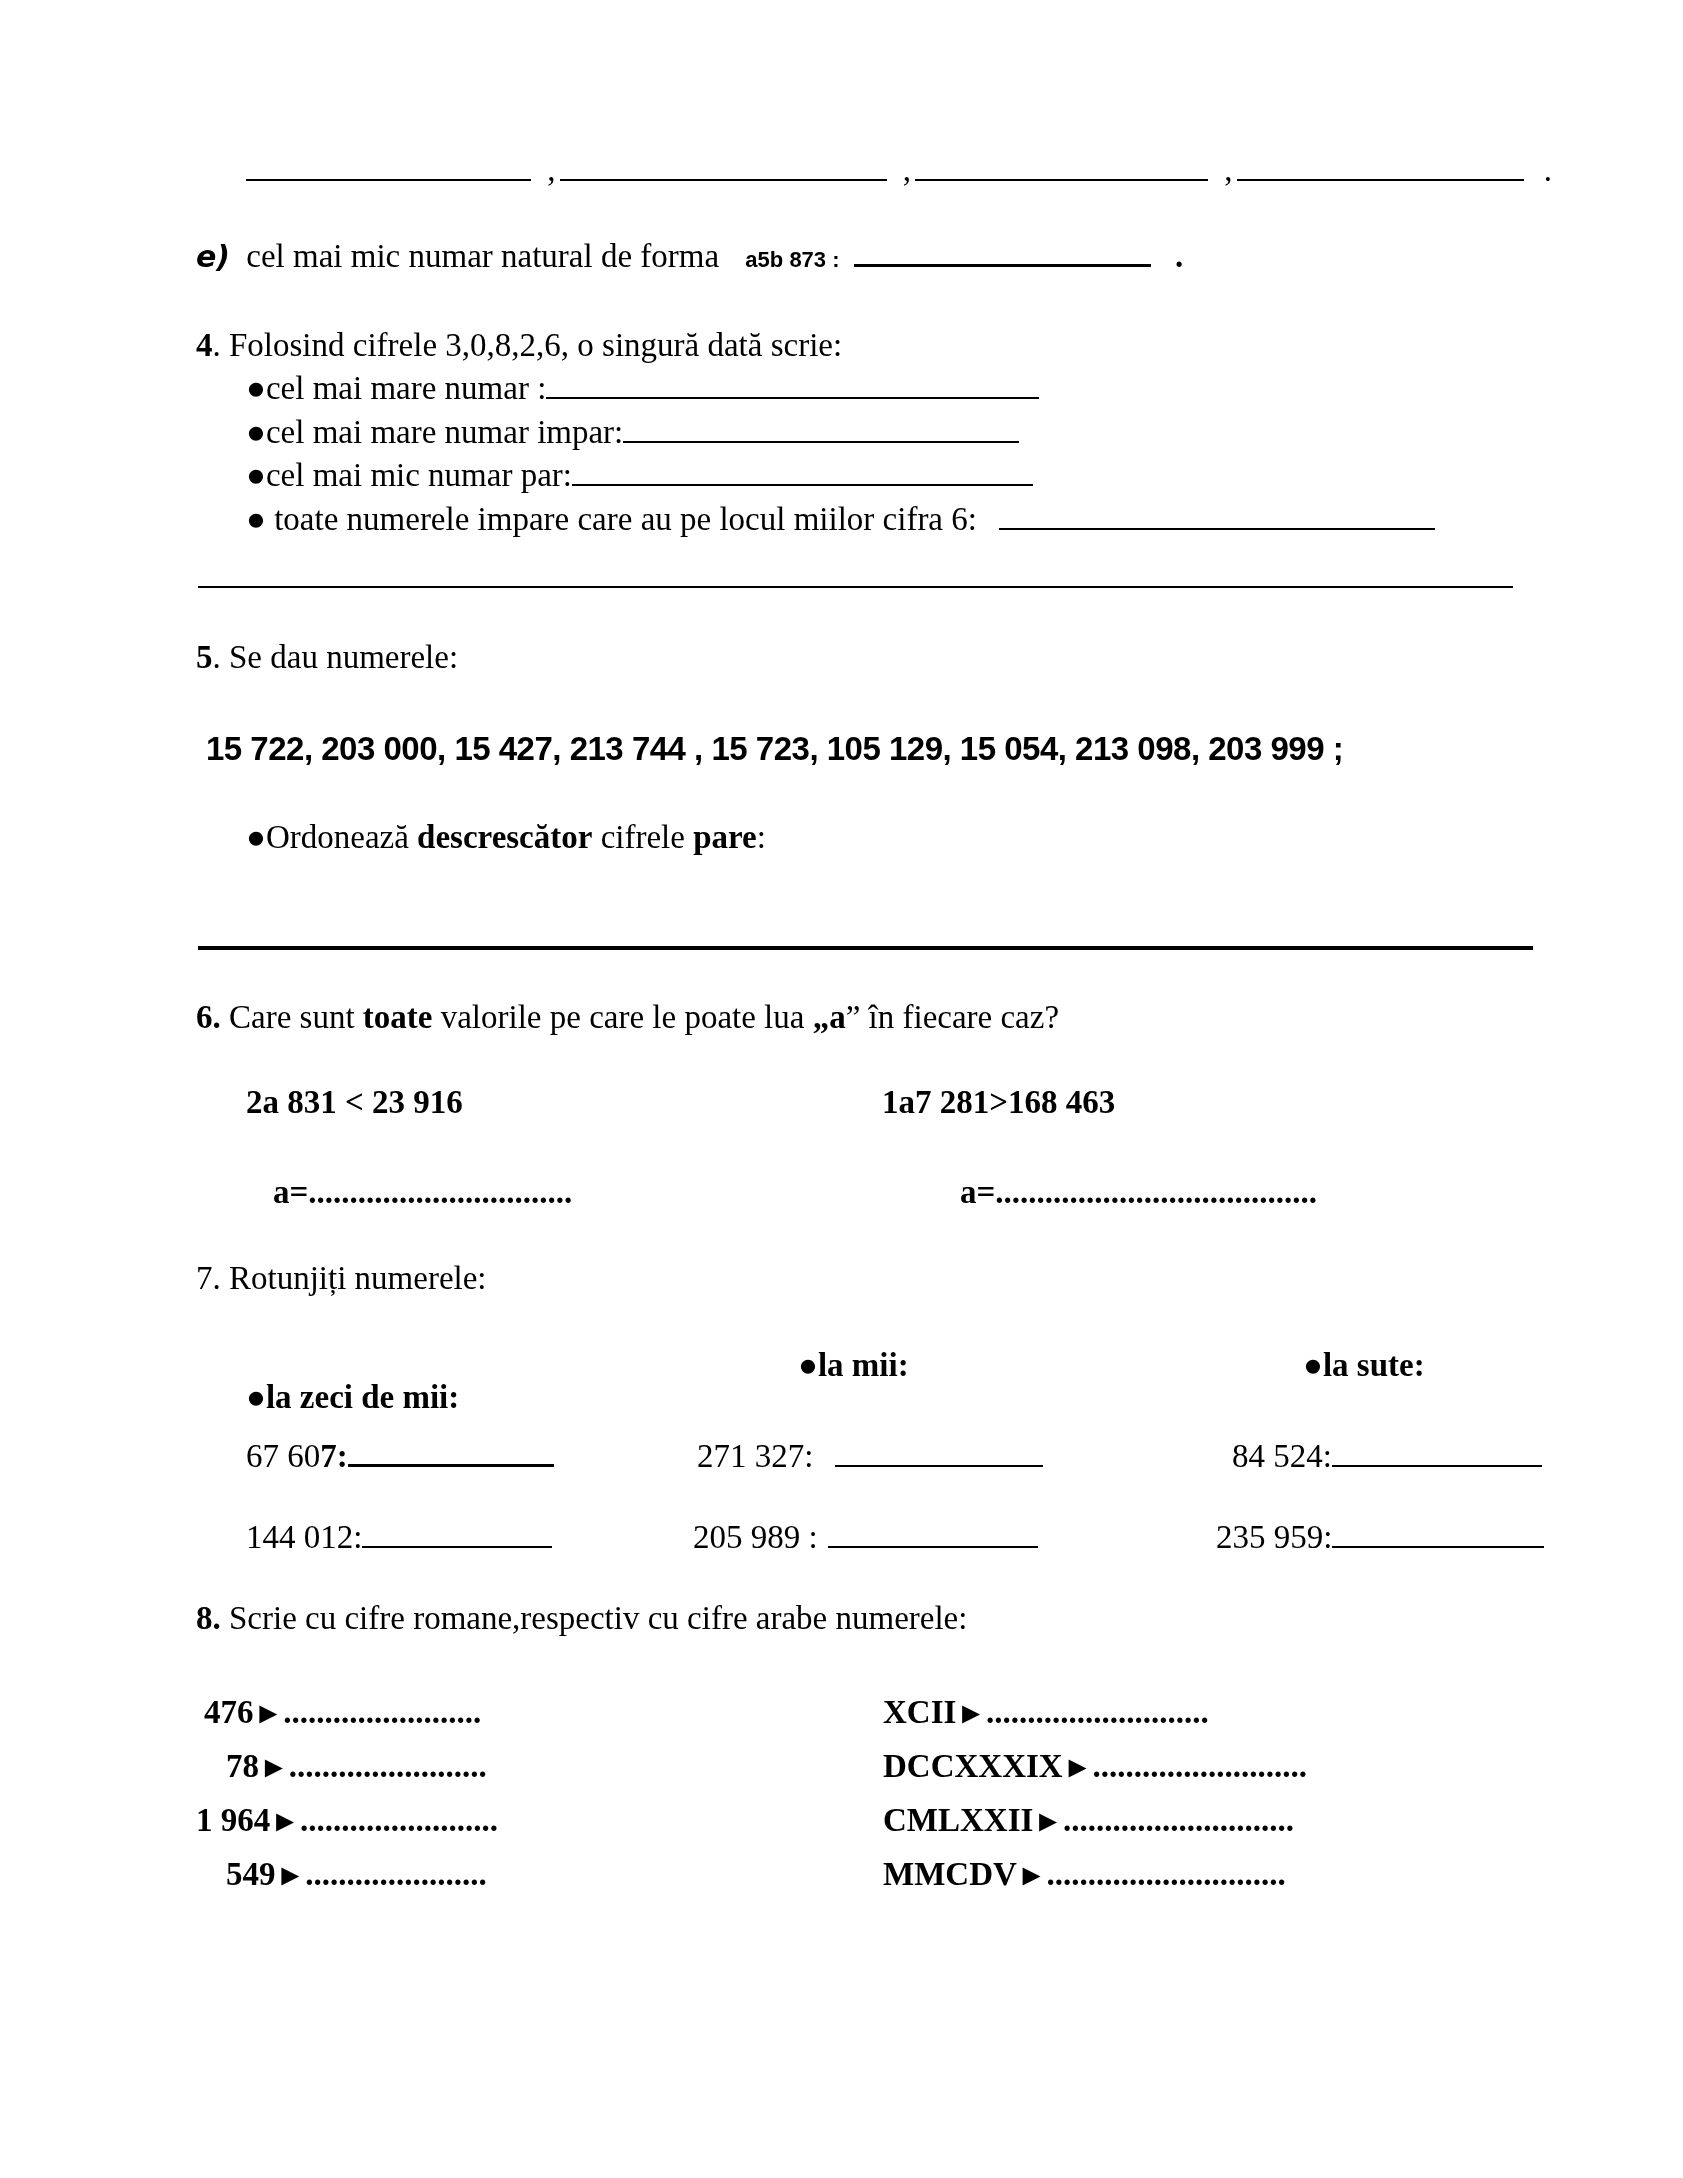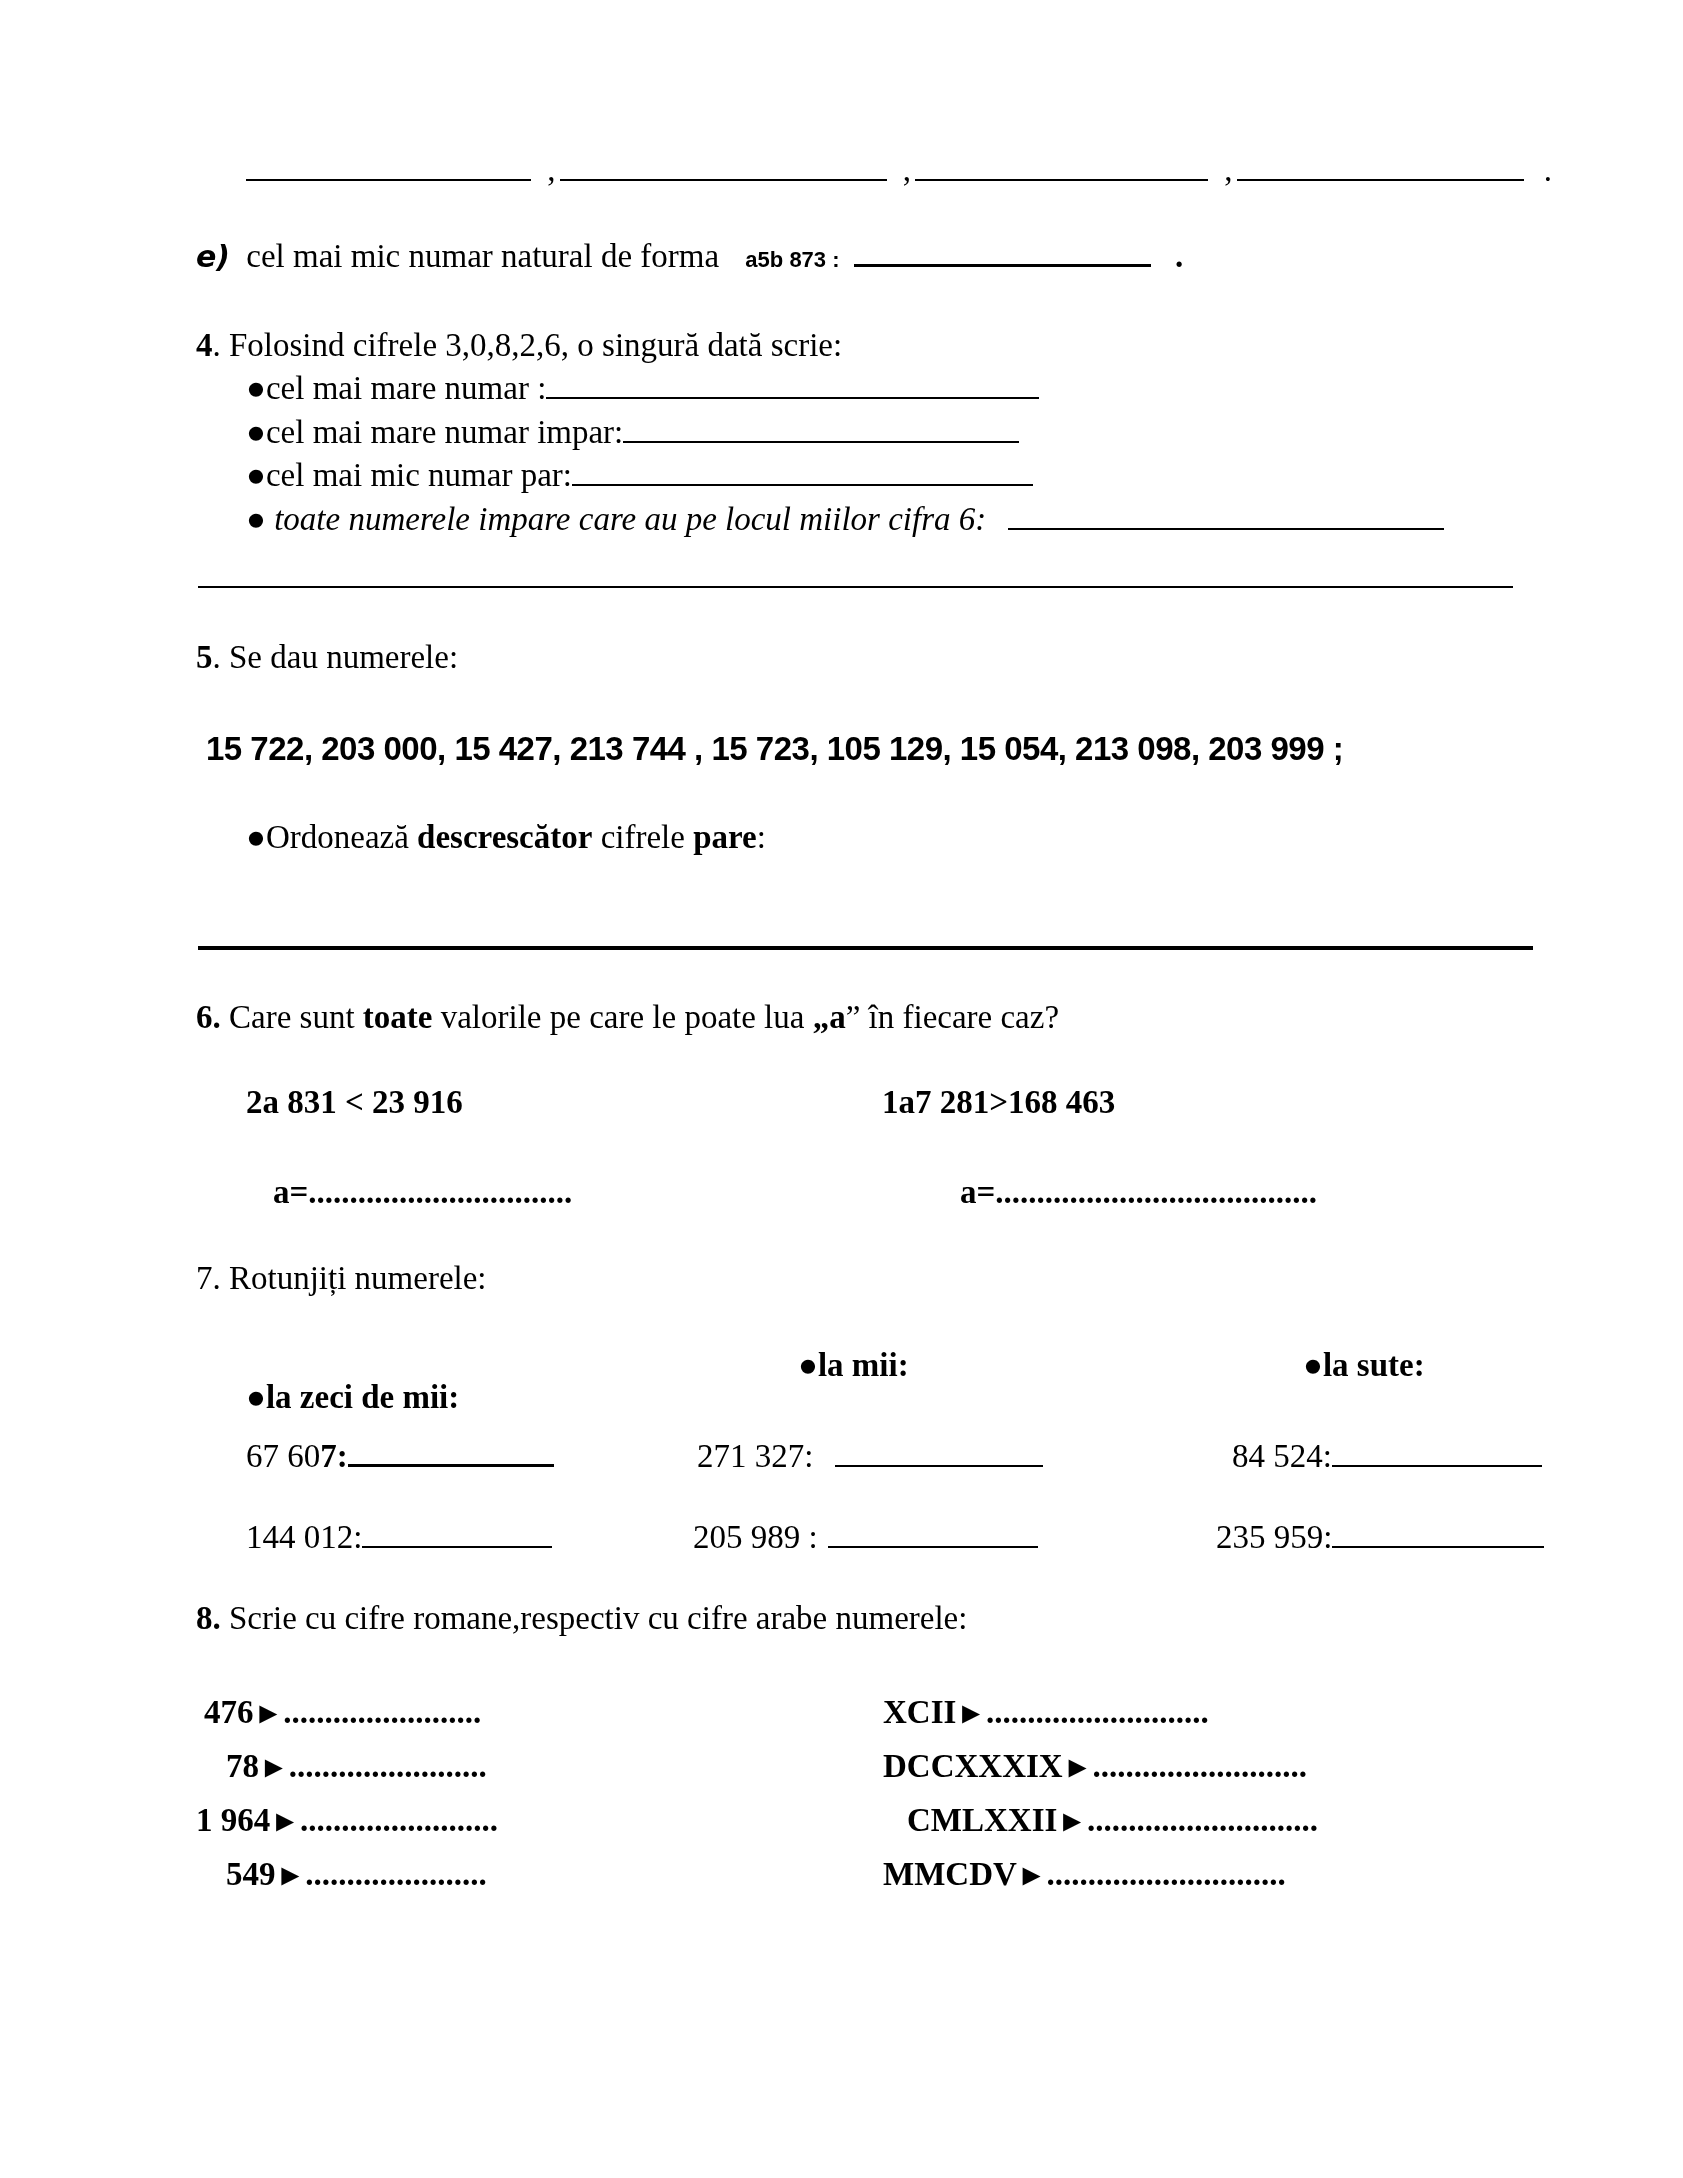--- a/index.html
+++ b/index.html
@@ -41,21 +41,21 @@
 </div>
 <div class="ln" style="left:246px; top:368px;">
   <span>●cel mai mare numar :</span><span class="blank" style="width:493px;"></span>
 </div>
 <div class="ln" style="left:246px; top:412px;">
   <span>●cel mai mare numar impar:</span><span class="blank" style="width:396px;"></span>
 </div>
 <div class="ln" style="left:246px; top:455px;">
   <span>●cel mai mic numar par:</span><span class="blank" style="width:461px;"></span>
 </div>
-<div class="ln" style="left:246px; top:499px;font-style:italic;">
+<div class="ln" style="left:246px; top:499px;">
   <span>● toate numerele impare care au pe locul miilor cifra 6:</span><span class="blank" style="width:436px; margin-left:22px;"></span>
 </div>
 <div class="hr" style="left:198px; top:586px; width:1315px;"></div>
 
 <div class="ln" style="left:196px; top:637px;">
   <span class="b">5</span><span>. Se dau numerele:</span>
 </div>
 <div class="ln nums" style="left:206px; top:729px;">15 722,  203 000,  15 427,  213 744 ,  15 723,  105 129,  15 054, 213 098,  203 999 ;</div>
 <div class="ln" style="left:246px; top:817px;">
   <span>●Ordonează </span><span class="b">descrescător</span><span> cifrele </span><span class="b">pare</span><span>:</span>
@@ -113,19 +113,19 @@
 <div class="ln b" style="left:226px; top:1854px;">
   <span>549</span><span class="tri">►</span><span class="dots">......................</span>
 </div>
 
 <div class="ln b" style="left:883px; top:1692px;">
   <span>XCII</span><span class="tri">►</span><span class="dots">...........................</span>
 </div>
 <div class="ln b" style="left:883px; top:1746px;">
   <span>DCCXXXIX</span><span class="tri">►</span><span class="dots">..........................</span>
 </div>
-<div class="ln b" style="left:883px; top:1800px;margin-left:24px;">
+<div class="ln b" style="left:883px; top:1800px;">
   <span>CMLXXII</span><span class="tri">►</span><span class="dots">............................</span>
 </div>
 <div class="ln b" style="left:883px; top:1854px;">
   <span>MMCDV</span><span class="tri">►</span><span class="dots">.............................</span>
 </div>
 
 
 </body></html>

